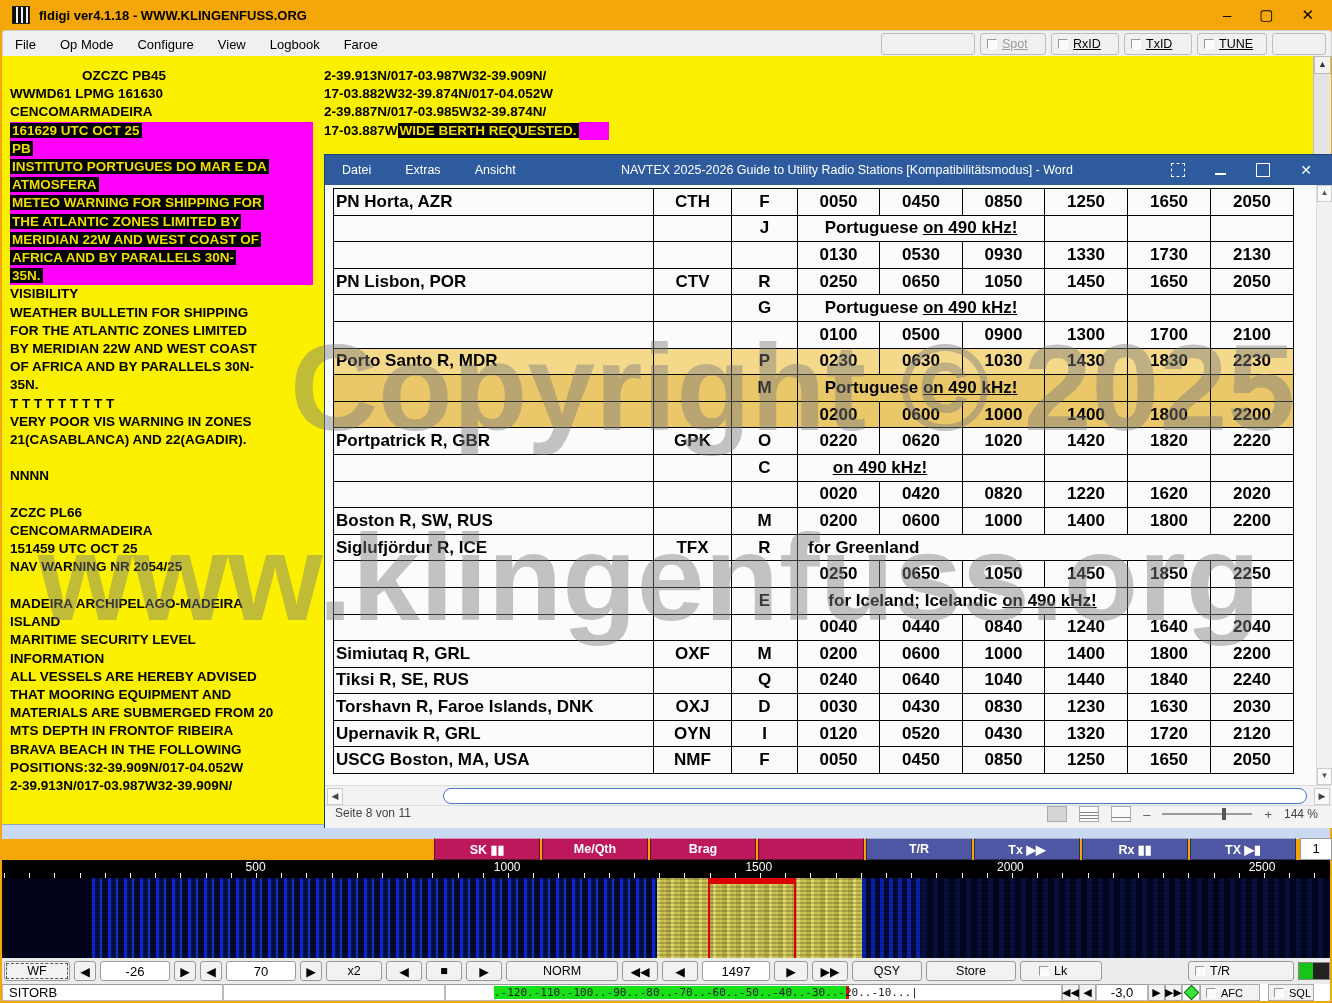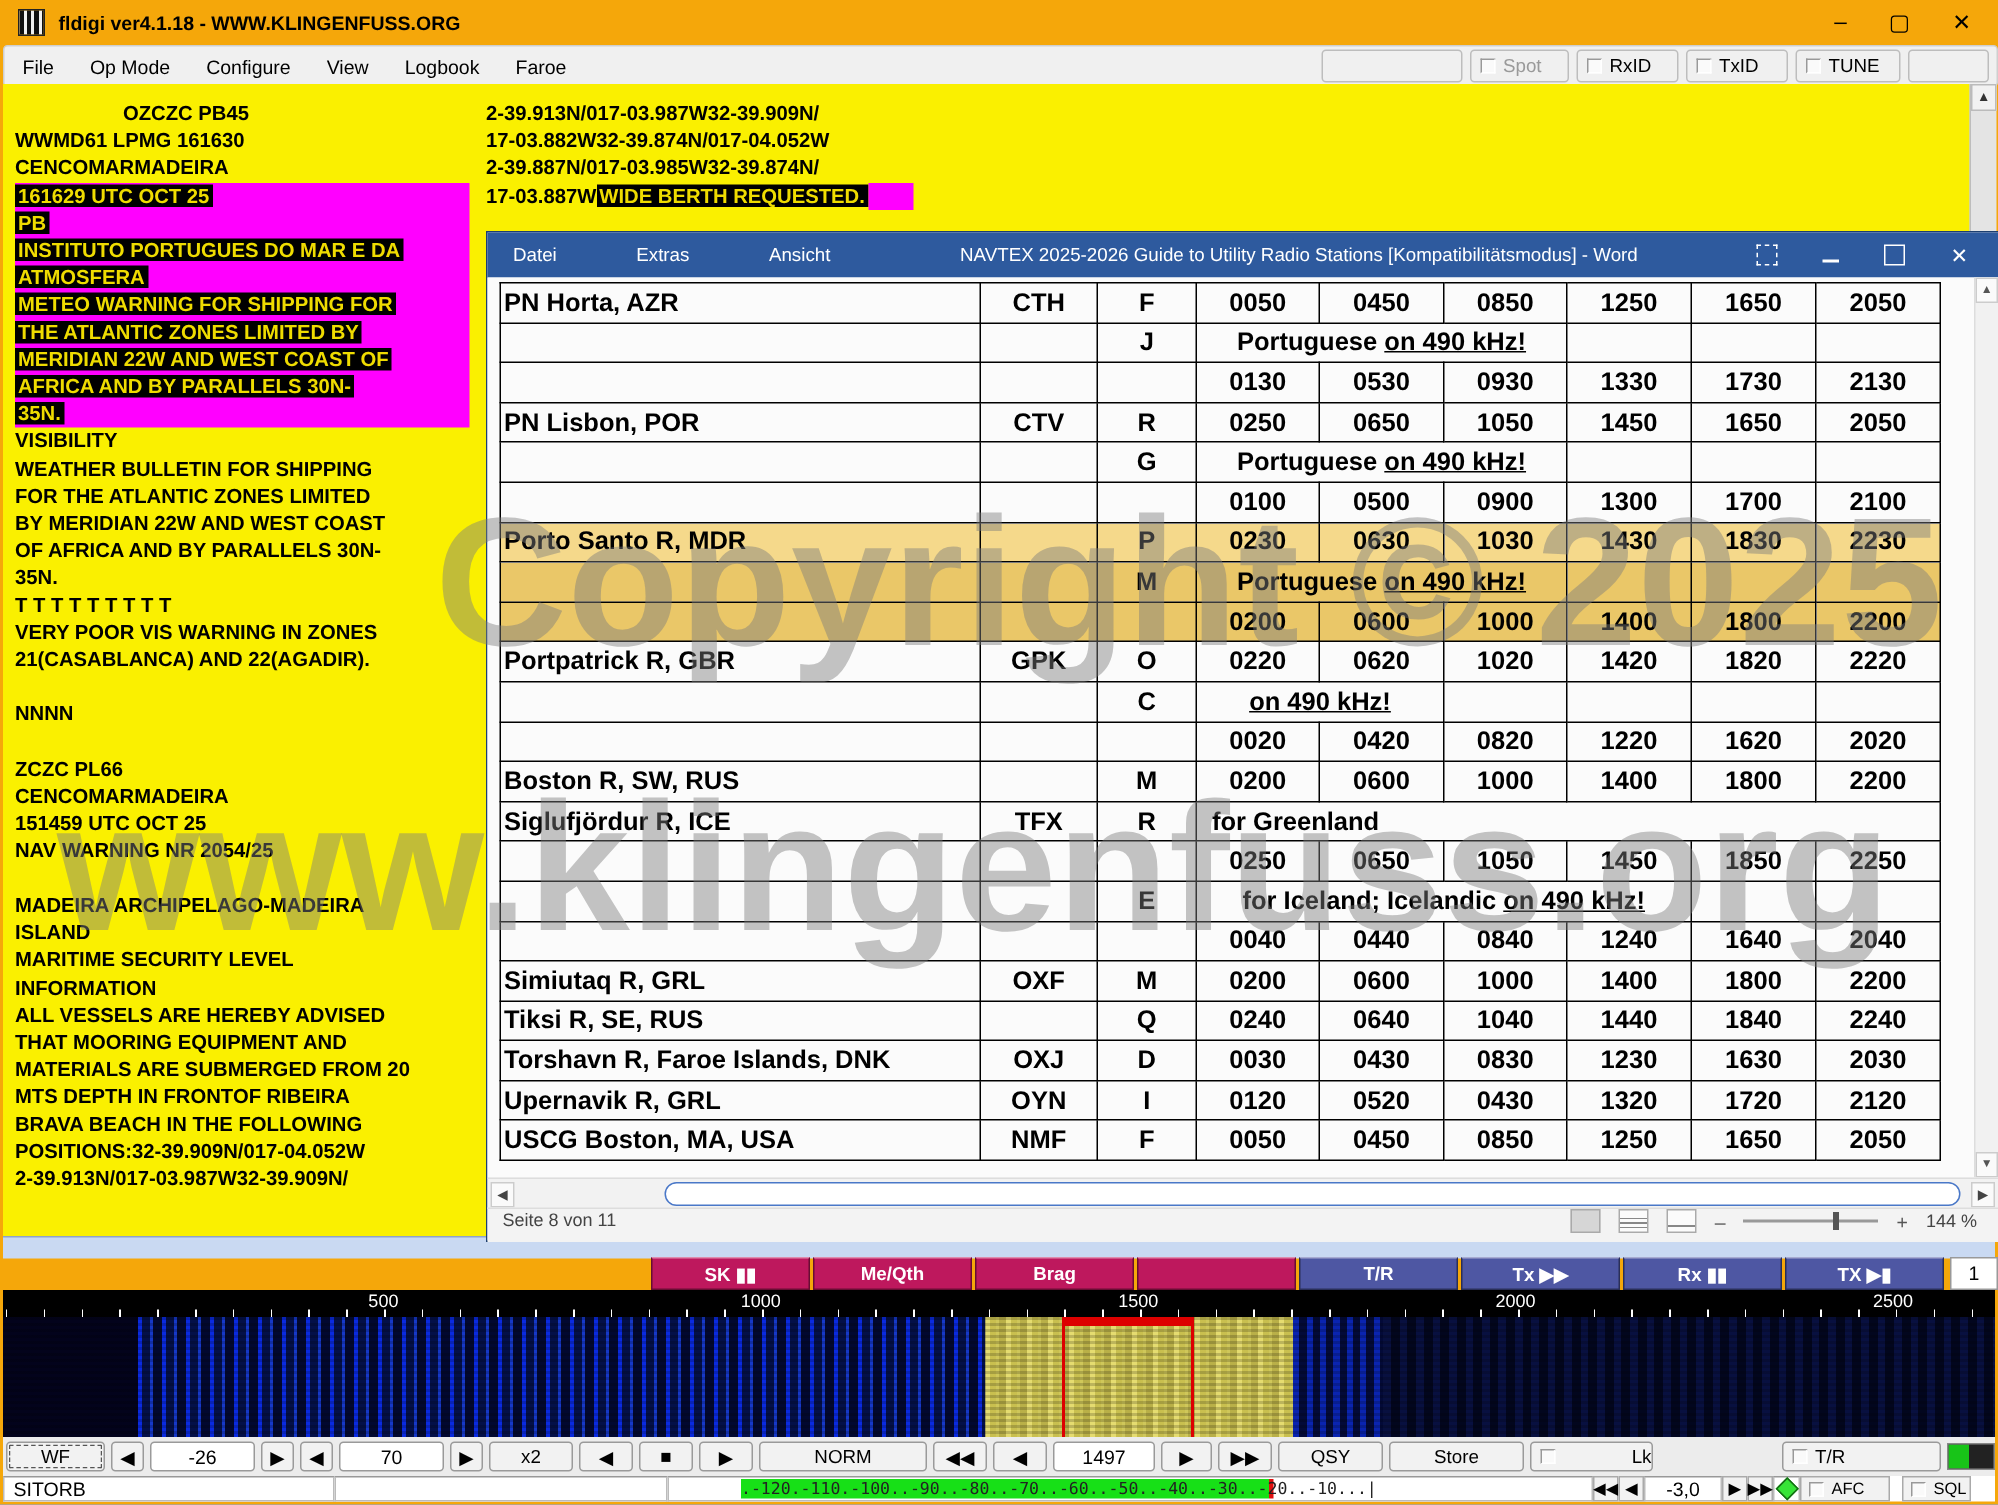--- a/index.html
+++ b/index.html
@@ -11,21 +11,21 @@
   .app-icon{width:16px;height:16px;margin:0 9px 0 12px;border:1px solid #222;
             background:repeating-linear-gradient(90deg,#101010 0 3px,#f0f0f0 3px 5px);}
   .win-title{font-size:13px;font-weight:bold;}
   .win-btns{margin-left:auto;display:flex;gap:28px;padding-right:18px;font-size:15px;}
   .win-btns span{cursor:default;}
   
   .menubar{position:absolute;left:2px;top:30px;width:1328px;height:26px;background:#F0F0F0;
            border:1px solid #cfcfcf;border-radius:3px;display:flex;align-items:center;font-size:13px;}
   .menu-item{padding:0 12px;height:100%;display:flex;align-items:center;}
   .mbtn{height:20px;border:1px solid #bdbdbd;border-radius:3px;background:#F0F0F0;display:flex;
-        align-items:center;justify-content:flex-start;font-size:12.5px;padding:0 6px;margin-right:5px;}
+        align-items:center;justify-content:flex-start;font-size:12.5px;padding:0 6px;margin-right:5px;text-decoration:underline;}
   .cb{display:inline-block;width:8px;height:8px;background:#fafafa;border:1px solid #999;
       border-right-color:#fff;border-bottom-color:#fff;margin-right:5px;}
   .grayed{color:#9a9a9a;}
   
   .rx{position:absolute;left:2px;top:56px;width:1328px;height:768px;background:#FAF000;}
   .rx-left{position:absolute;left:8px;top:11px;width:306px;font-weight:bold;font-size:13.5px;
            line-height:18.2px;color:#000;white-space:nowrap;}
   .rx-sel{background:#FF00FF;width:303px;}
   .seltext{background:#000;color:#EFDC00;padding:0 2px;}
   .rx-right{position:absolute;left:322px;top:11px;font-weight:bold;font-size:13.5px;
@@ -239,21 +239,21 @@
       </div>
     <div class="rx-scroll">
       <span class="arr">▲</span>
     </div>
   </div>
 
   <div class="tx-pane"></div>
 
   <div class="word">
     <div class="word-title">
-      <span id="word-menus" style="display:flex;gap:19px;">
+      <span id="word-menus" style="display:flex;">
           <span class="word-menu">Datei</span>
           <span class="word-menu">Extras</span>
           <span class="word-menu">Ansicht</span>
         </span>
       <span class="word-doc-title">NAVTEX 2025-2026 Guide to Utility Radio Stations [Kompatibilitätsmodus]  -  Word</span>
       <span class="word-icons">
         <span class="wic ic-fullscreen"></span>
         <span class="wic ic-min"></span>
         <span class="wic ic-max"></span>
         <span class="ic-close">✕</span>
@@ -568,21 +568,21 @@
     <span class="btn w36">■</span>
     <span class="btn w36">▶</span>
     <span class="btn w112">NORM</span>
     <span class="btn w36">◀◀</span>
     <span class="btn w36">◀</span>
     <span class="btn w68 val">1497</span>
     <span class="btn w34">▶</span>
     <span class="btn w36">▶▶</span>
     <span class="btn w70 grayed">QSY</span>
     <span class="btn w90">Store</span>
-    <span class="btn w82" style="justify-content:space-between;padding-left:6px">
+    <span class="btn w82" style="justify-content:flex-start;padding-left:18px">
         <span class="cb"></span>
         <span>Lk</span>
       </span>
     <span class="spacer"></span>
     <span class="btn w106" style="justify-content:flex-start;padding-left:6px">
         <span class="cb"></span>
         <span>T/R</span>
       </span>
     <span class="slider"></span>
   </div>

